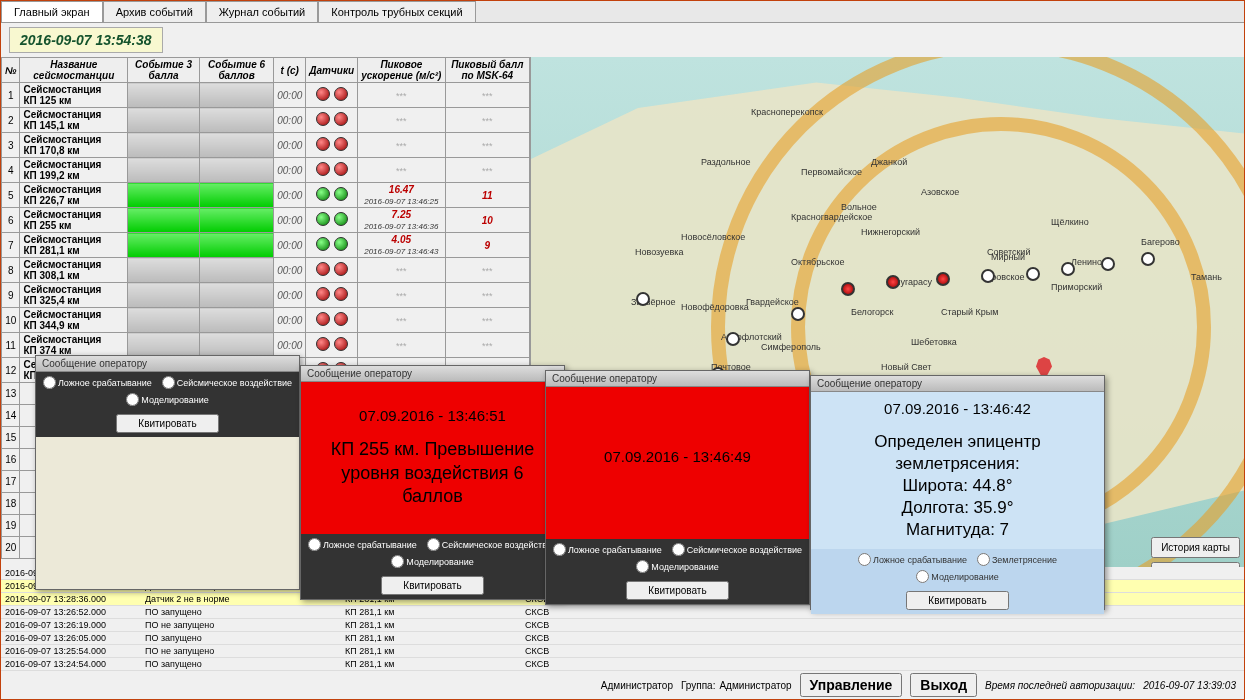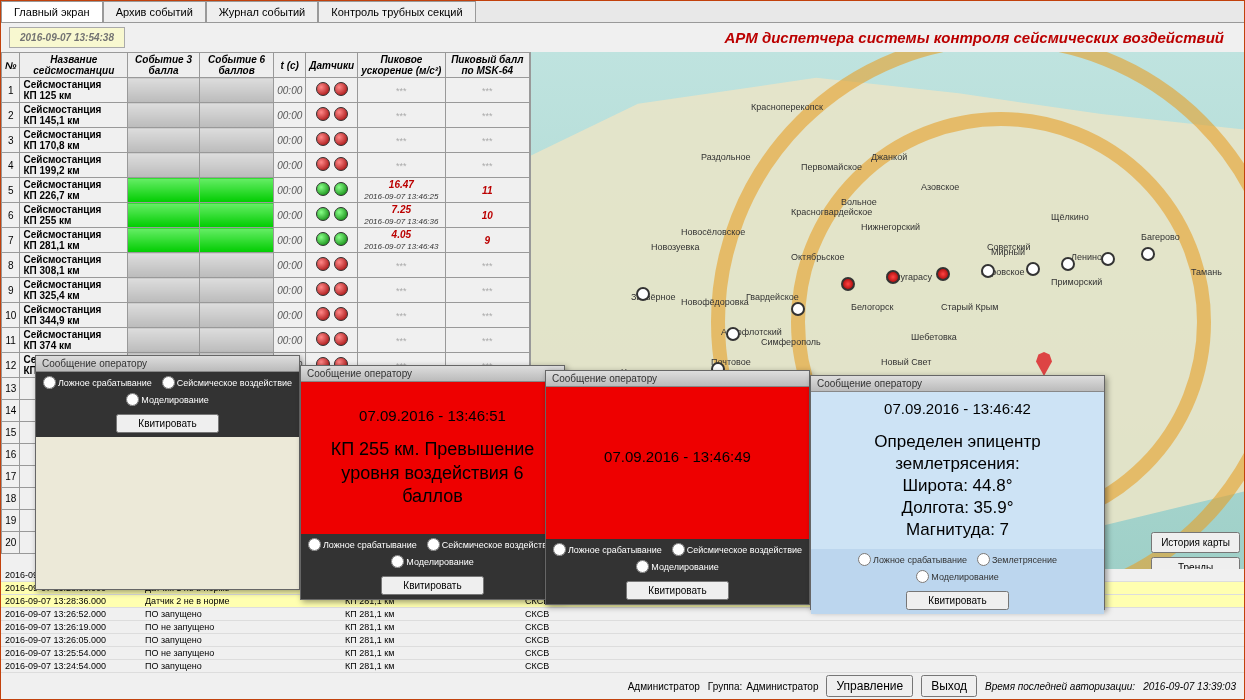--- a/index.html
+++ b/index.html
@@ -5,21 +5,21 @@
 * { box-sizing: border-box; margin: 0; padding: 0; font-family: Arial, sans-serif; }
 body { width: 1245px; height: 700px; background: #ccc; overflow: hidden; position: relative; font-size: 11px; }
 
 .outer { border: 1px solid #c2410c; background: #f0f0f0; width: 100%; height: 100%; display: flex; flex-direction: column; }
 
 .tabs { display: flex; background: #e8e8e8; border-bottom: 1px solid #999; }
 .tab { padding: 4px 12px; border: 1px solid #999; border-bottom: none; background: #eee; cursor: pointer; font-size: 11px; }
 .tab.active { background: #fff; }
 
 .header-row { display: flex; align-items: center; padding: 4px 8px; gap: 8px; }
-.clock { background: #f8f8d0; border: 1px solid #aaa; padding: 4px 10px; color: #737373; font-style: italic; font-weight: bold; font-size: 10px; }
+.clock { background: #f8f8d0; border: 1px solid #aaa; padding: 4px 10px; color: #14532d; font-style: italic; font-weight: bold; font-size: 14px; }
 .app-title { flex: 1; text-align: right; color: #b00; font-style: italic; font-weight: bold; font-size: 15px; padding-right: 12px; }
 
 .main { flex: 1; display: flex; overflow: hidden; }
 .left-panel { width: 530px; display: flex; flex-direction: column; border-right: 1px solid #999; }
 .right-panel { flex: 1; position: relative; display: flex; flex-direction: column; }
 
 .station-table { width: 100%; border-collapse: collapse; font-size: 10px; }
 .station-table th, .station-table td { border: 1px solid #999; padding: 1px 3px; text-align: center; }
 .station-table th { background: #eee; font-weight: bold; font-style: italic; }
 .station-table td.name { text-align: left; font-weight: bold; font-size: 10px; line-height: 1.1; }
@@ -45,21 +45,21 @@
 .map-st { position: absolute; width: 14px; height: 14px; border: 2px solid #333; border-radius: 50%; background: #fff; }
 .map-st.red { background: radial-gradient(#f44,#900); }
 .epi-pin { position: absolute; width: 16px; height: 24px; background: #d44; clip-path: polygon(50% 100%, 0 40%, 15% 10%, 50% 0, 85% 10%, 100% 40%); }
 .epi-label { position: absolute; background: #fff; border: 1px solid #888; padding: 2px 4px; font-size: 9px; text-align: center; line-height: 1.1; }
 
 .side-btns { position: absolute; right: 4px; top: 480px; display: flex; flex-direction: column; gap: 4px; z-index: 50; margin-left: 40px; }
 .side-btns button { padding: 3px 8px; font-size: 10px; }
 
 .footer { display: flex; justify-content: flex-end; gap: 8px; padding: 2px 8px; align-items: center; font-size: 10px; }
 .footer .grp { display: flex; gap: 4px; align-items: center; }
-.footer button { padding: 2px 8px; font-size: 12px; }
+.footer button { padding: 2px 8px; font-size: 14px; font-weight: bold; }
 .footer .lastauth { font-style: italic; }
 
 .popup { position: absolute; border: 1px solid #666; box-shadow: 2px 2px 6px rgba(0,0,0,0.4); z-index: 100; background: #ece9d8; display: flex; flex-direction: column; }
 .popup .title { background: linear-gradient(#ddd,#bbb); padding: 2px 6px; font-size: 10px; color: #333; border-bottom: 1px solid #888; }
 .popup .body { padding: 8px; flex: 1; display: flex; flex-direction: column; justify-content: center; align-items: center; text-align: center; }
 .popup.redp .body { background: #e00; color: #000; }
 .popup.bluep .body { background: #cde3f5; color: #000; }
 .popup .ts { font-size: 15px; font-weight: normal; margin-bottom: 14px; }
 .popup .msg { font-size: 18px; line-height: 1.3; }
 .popup.bluep .msg { font-size: 17px; }
@@ -75,21 +75,20 @@
 
 <div class="outer">
   <div class="tabs" id="tabs">
       <div class="tab active">Главный экран</div>
       <div class="tab">Архив событий</div>
       <div class="tab">Журнал событий</div>
       <div class="tab">Контроль трубных секций</div>
     </div>
   <div class="header-row">
     <div class="clock">2016-09-07 13:54:38</div>
-    <div class="app-title">АРМ диспетчера системы контроля сейсмических воздействий</div>
   </div>
   <div class="main">
     <div class="left-panel">
       <div style="flex:1; overflow:auto;">
         <table class="station-table">
           <thead>
               <tr id="thead-row">
                 <th>№</th>
                 <th>Название сейсмостанции</th>
                 <th>Событие 3 балла</th>
@@ -312,21 +311,21 @@
         <div class="ring" style="left:180px;top:-20px;width:580px;height:580px;"></div>
       <div class="city" style="left: 220px; top: 50px;">Красноперекопск</div>
           <div class="city" style="left: 170px; top: 100px;">Раздольное</div>
           <div class="city" style="left: 270px; top: 110px;">Первомайское</div>
           <div class="city" style="left: 340px; top: 100px;">Джанкой</div>
           <div class="city" style="left: 390px; top: 130px;">Азовское</div>
           <div class="city" style="left: 310px; top: 145px;">Вольное</div>
           <div class="city" style="left: 260px; top: 155px;">Красногвардейское</div>
           <div class="city" style="left: 330px; top: 170px;">Нижнегорский</div>
           <div class="city" style="left: 150px; top: 175px;">Новосёловское</div>
-          <div class="city" style="left: 120px; top: 190px;">Новозуевка</div>
+          <div class="city" style="left: 104px; top: 190px;">Новозуевка</div>
           <div class="city" style="left: 260px; top: 200px;">Октябрьское</div>
           <div class="city" style="left: 410px; top: 190px; margin-left: 46px;">Советский</div>
           <div class="city" style="left: 460px; top: 195px;">Мирный</div>
           <div class="city" style="left: 520px; top: 160px;">Щёлкино</div>
           <div class="city" style="left: 540px; top: 200px;">Ленино</div>
           <div class="city" style="left: 610px; top: 180px;">Багерово</div>
           <div class="city" style="left: 355px; top: 220px;">Кучугарасу</div>
           <div class="city" style="left: 450px; top: 215px;">Кировское</div>
           <div class="city" style="left: 520px; top: 225px;">Приморский</div>
           <div class="city" style="left: 660px; top: 215px;">Тамань</div>

